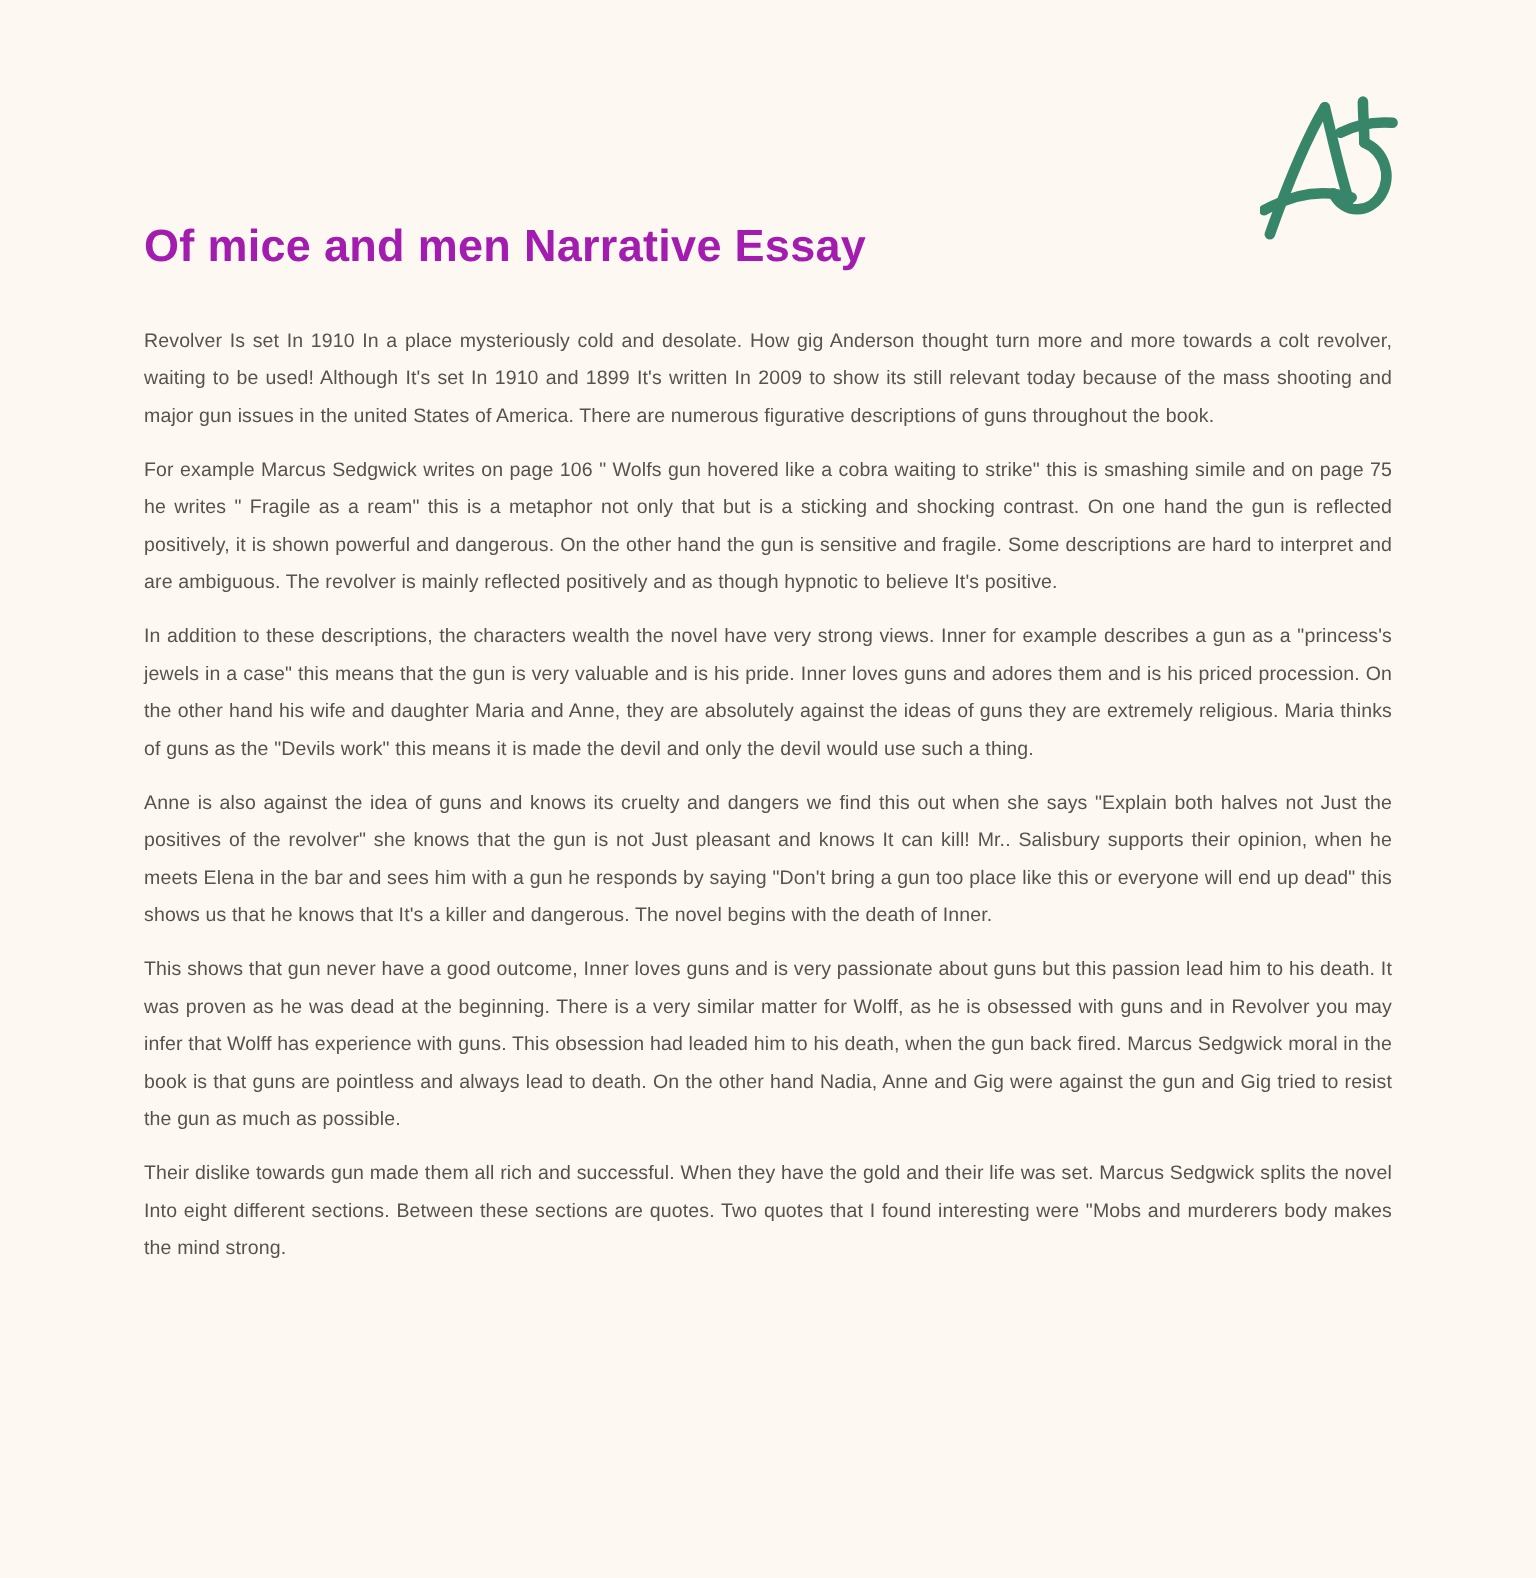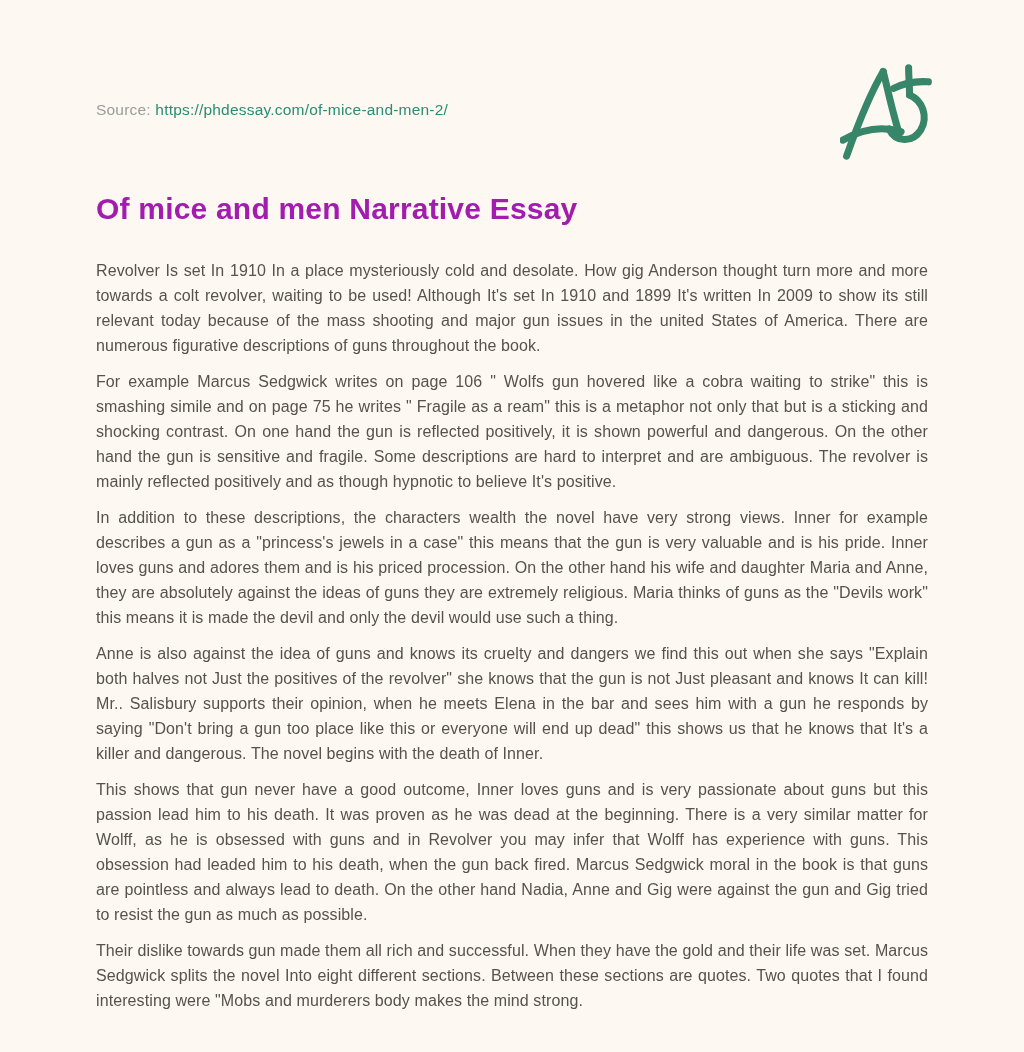--- a/index.html
+++ b/index.html
@@ -54,37 +54,33 @@
     line-height: 38px;
     font-weight: 700;
     color: #a21caf;
     letter-spacing: 0.2px;
   }
   .essay-body {
     margin-top: 30px;
   }
   .essay-body p {
     margin: 0 0 11px 0;
-    font-size: 16px;
+    font-size: 13px;
     line-height: 25px;
     color: #56524d;
     text-align: justify;
     letter-spacing: 0.1px;
   }
 </style>
 </head>
 <body>
 
 <div class="page">
 
 
-  <div class="source-row">
-    <span class="source-label">Source:</span>
-    <a class="source-link" href="#">https://phdessay.com/of-mice-and-men-2/</a>
-  </div>
 
   <svg class="logo" viewBox="0 0 100 110" fill="none" stroke="currentColor" stroke-width="7.5" stroke-linecap="round" stroke-linejoin="round" aria-hidden="true">
 
     <path d="M 7 103 C 18 72 31 38 46 13"></path>
 
     <path d="M 46 13 C 51 33 56 57 63 79"></path>
 
     <path d="M 3 86 C 24 74 45 71 65 77"></path>
 
     <path d="M 73 9 C 73 18 74 29 74 38"></path>

